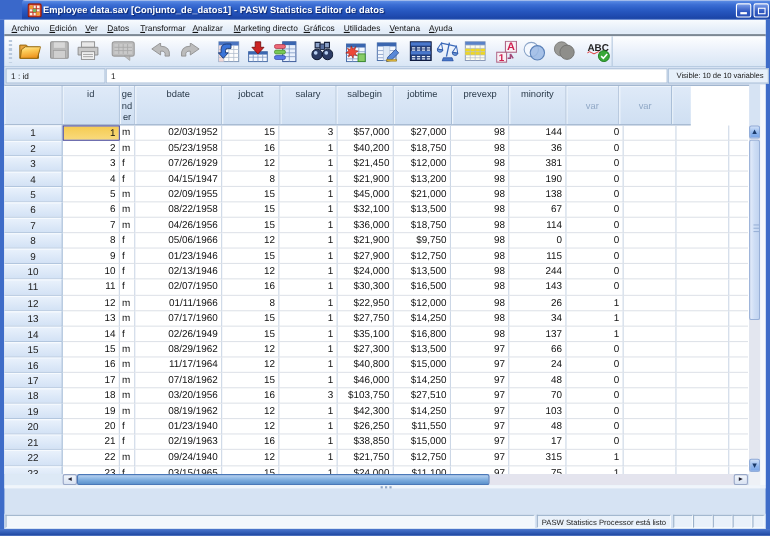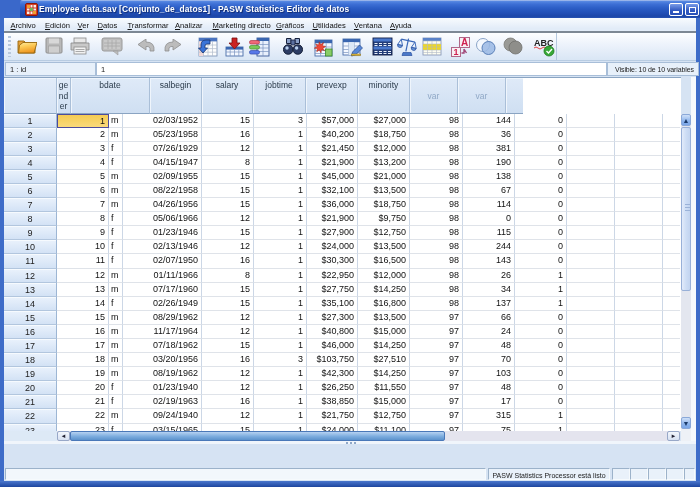--- a/index.html
+++ b/index.html
@@ -275,24 +275,26 @@
       </svg>
   </div>
   <div id="cellref">
     <div id="cr-left">1 : id</div>
     <div id="cr-edit">1</div>
     <div id="cr-vis">Visible: 10 de 10 variables</div>
   </div>
   <div id="grid">
     <div id="hdr">
         <div class="hc corner" style="width:53px"></div>
+        <div class="hc" style="width:52px">id</div>
         <div class="hc" style="width:14px">ge<br>nd<br>er</div>
         <div class="hc" style="width:79px">bdate</div>
+        <div class="hc" style="width:53px">jobcat</div>
+        <div class="hc" style="width:51px">salary</div>
         <div class="hc" style="width:52px">salbegin</div>
-        <div class="hc" style="width:51px">salary</div>
         <div class="hc" style="width:53px">jobtime</div>
         <div class="hc" style="width:52px">prevexp</div>
         <div class="hc" style="width:52px">minority</div>
         <div class="hc varh" style="width:48px">
           <span>var</span>
         </div>
         <div class="hc varh" style="width:48px">
           <span>var</span>
         </div>
         <div class="hc" style="width:17px;border-right:none"></div>

